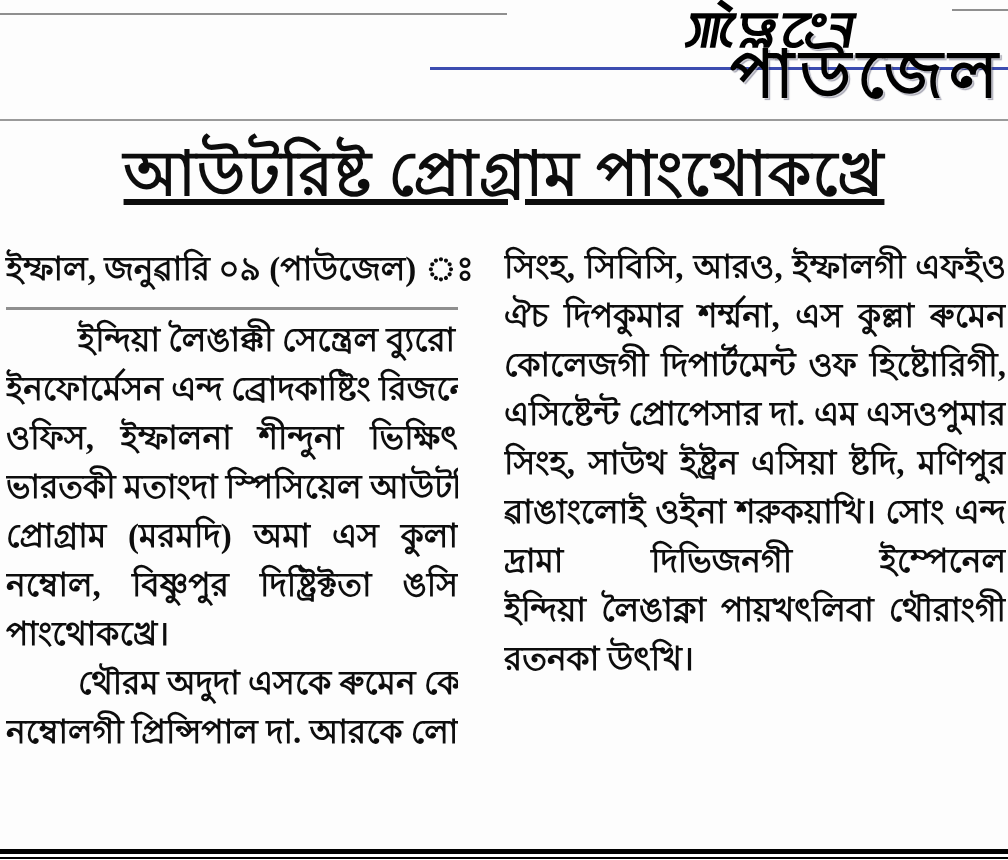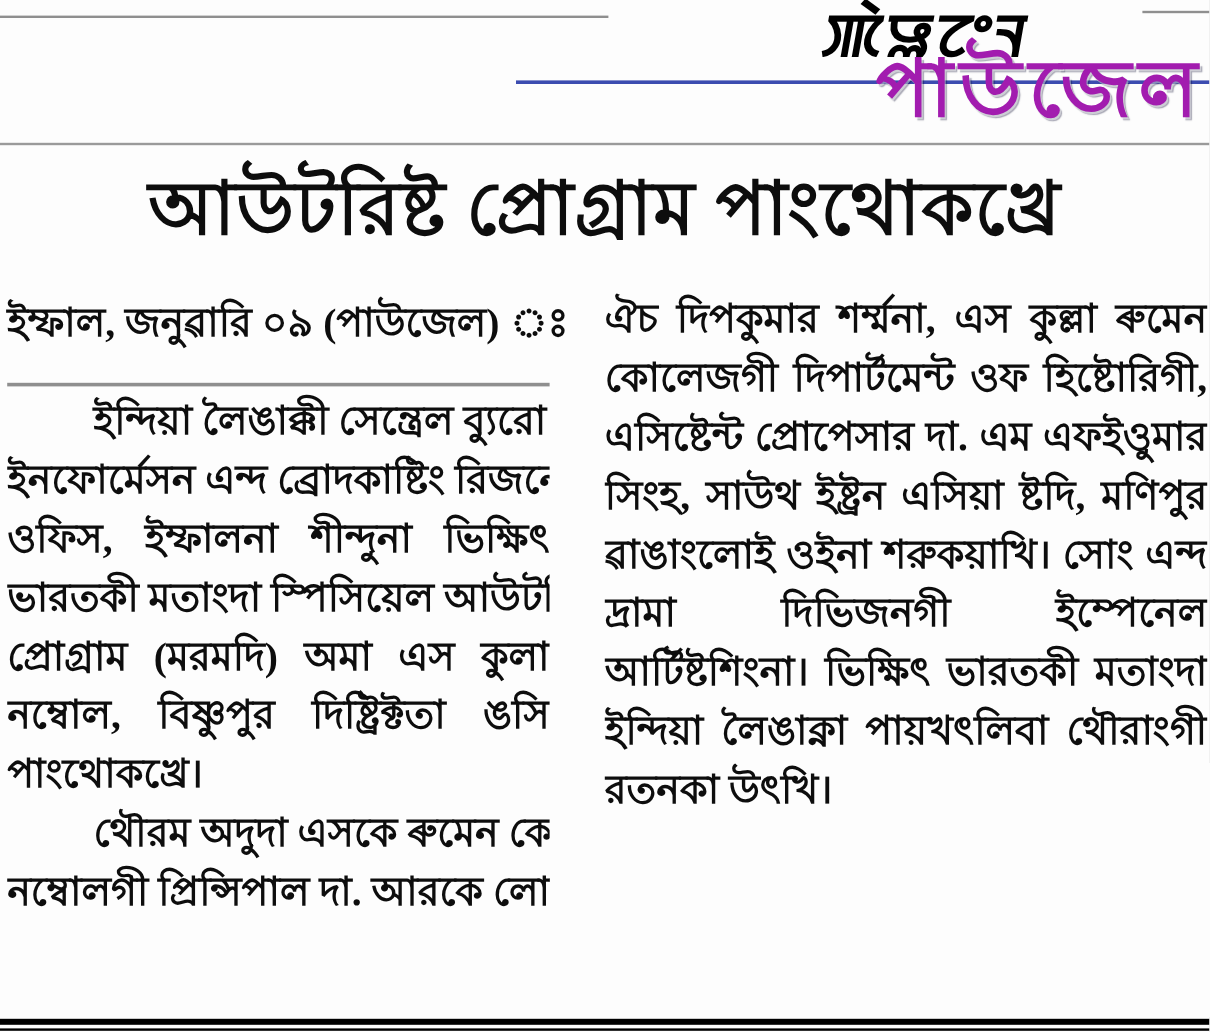--- a/index.html
+++ b/index.html
@@ -25,31 +25,31 @@
   .blue-rule{position:absolute;top:67px;left:430px;right:0;height:3px;}
   .blue-logo{
     position:absolute;top:24px;right:4px;
     font-size:66px;font-weight:bold;font-style:normal;
     letter-spacing:6px;white-space:nowrap;
     text-shadow:1px 1px 0 rgba(255,255,255,.45), 2px 2px 1px rgba(0,0,40,.35);
   }
   .headline{
     position:absolute;top:126px;left:0;width:100%;
     text-align:center;font-size:62px;font-weight:bold;
-    letter-spacing:1px;white-space:nowrap;
+    letter-spacing:1px;white-space:nowrap;text-decoration:underline;
   }
   .content{
     position:absolute;top:243px;left:6px;right:2px;
     display:flex;gap:46px;
   }
   .col{flex:1;}
   .col-left{max-width:452px;}
   .dateline{
     font-size:33px;font-weight:bold;
-    padding-bottom:20px;margin-bottom:6px;
+    padding-bottom:8px;margin-bottom:6px;
     border-bottom:3px solid #8f8f8f;
     white-space:nowrap;
   }
   .bline{
     font-size:33px;line-height:49px;font-weight:bold;
     text-align:justify;text-align-last:justify;
     white-space:nowrap;overflow:hidden;
   }
   .bline.end{text-align-last:left;}
   .bline.indent{text-indent:72px;}
@@ -60,21 +60,21 @@
 </head>
 <body>
 
 <div class="page">
 
   <div>
     <div class="hline mast-line-left"></div>
     <div class="hline mast-line-right"></div>
     <div class="mm-logo">ꯄꯥꯎꯖꯦꯜ</div>
     <div class="blue-rule" style="background: rgb(60, 76, 176);"></div>
-    <div class="blue-logo" style="color: #a21caf;">পাউজেল</div>
+    <div class="blue-logo" style="color: #000000;">পাউজেল</div>
     <div class="hline mast-line-bottom"></div>
   </div>
 
   <div class="headline">আউটরিষ্ট প্রোগ্রাম পাংথোকখ্রে</div>
 
   <div class="content">
 
     <div class="col col-left">
       <div class="dateline">ইম্ফাল, জনুৱারি ০৯ (পাউজেল) ঃ</div>
       <div class="bline indent">ইন্দিয়া লৈঙাক্কী সেন্ত্রেল ব্যুরো ওফ</div>
@@ -82,27 +82,27 @@
       <div class="bline">ওফিস, ইম্ফালনা শীন্দুনা ভিক্ষিৎ</div>
       <div class="bline">ভারতকী মতাংদা স্পিসিয়েল আউটরিষ্ট</div>
       <div class="bline">প্রোগ্রাম (মরমদি) অমা এস কুলা</div>
       <div class="bline">নম্বোল, বিষ্ণুপুর দিষ্ট্রিক্টতা ঙসি</div>
       <div class="bline end">পাংথোকখ্রে।</div>
       <div class="bline indent">থৌরম অদুদা এসকে ৰুমেন কোলেজ</div>
       <div class="bline">নম্বোলগী প্রিন্সিপাল দা. আরকে লোকেন্দ্র</div>
     </div>
 
     <div class="col">
+      <div class="bline">সিংহ, সিবিসি, আরও, ইম্ফালগী এফইও</div>
       <div class="bline">ঐচ দিপকুমার শর্ম্মনা, এস কুল্লা ৰুমেন</div>
       <div class="bline">কোলেজগী দিপার্টমেন্ট ওফ হিষ্টোরিগী,</div>
-      <div class="bline">এসিষ্টেন্ট প্রোপেসার দা. এম এফইওুমার</div>
+      <div class="bline">এসিষ্টেন্ট প্রোপেসার দা. এম এসওপুমার</div>
       <div class="bline">সিংহ, সাউথ ইষ্ট্রন এসিয়া ষ্টদি, মণিপুর</div>
       <div class="bline">ৱাঙাংলোই ওইনা শরুকয়াখি। সোং এন্দ</div>
       <div class="bline">দ্রামা দিভিজনগী ইম্পেনেল</div>
-      <div class="bline">আর্টিষ্টশিংনা। ভিক্ষিৎ ভারতকী মতাংদা</div>
       <div class="bline">ইন্দিয়া লৈঙাক্না পায়খৎলিবা থৌরাংগী</div>
       <div class="bline end">রতনকা উৎখি।</div>
     </div>
 
   </div>
 
   <div class="bottom-rule">
     <div class="thick"></div>
     <div class="thin"></div>
   </div>

